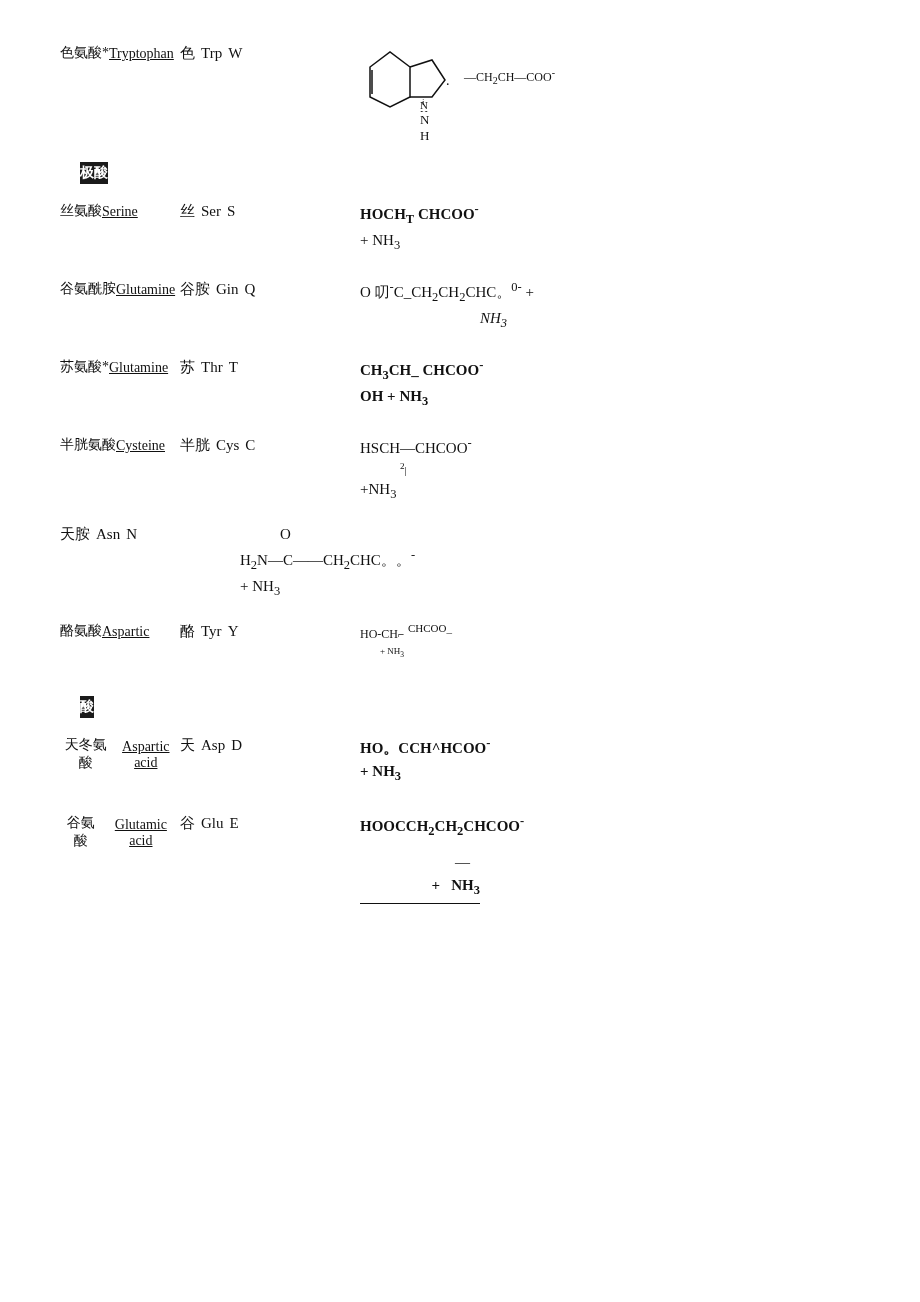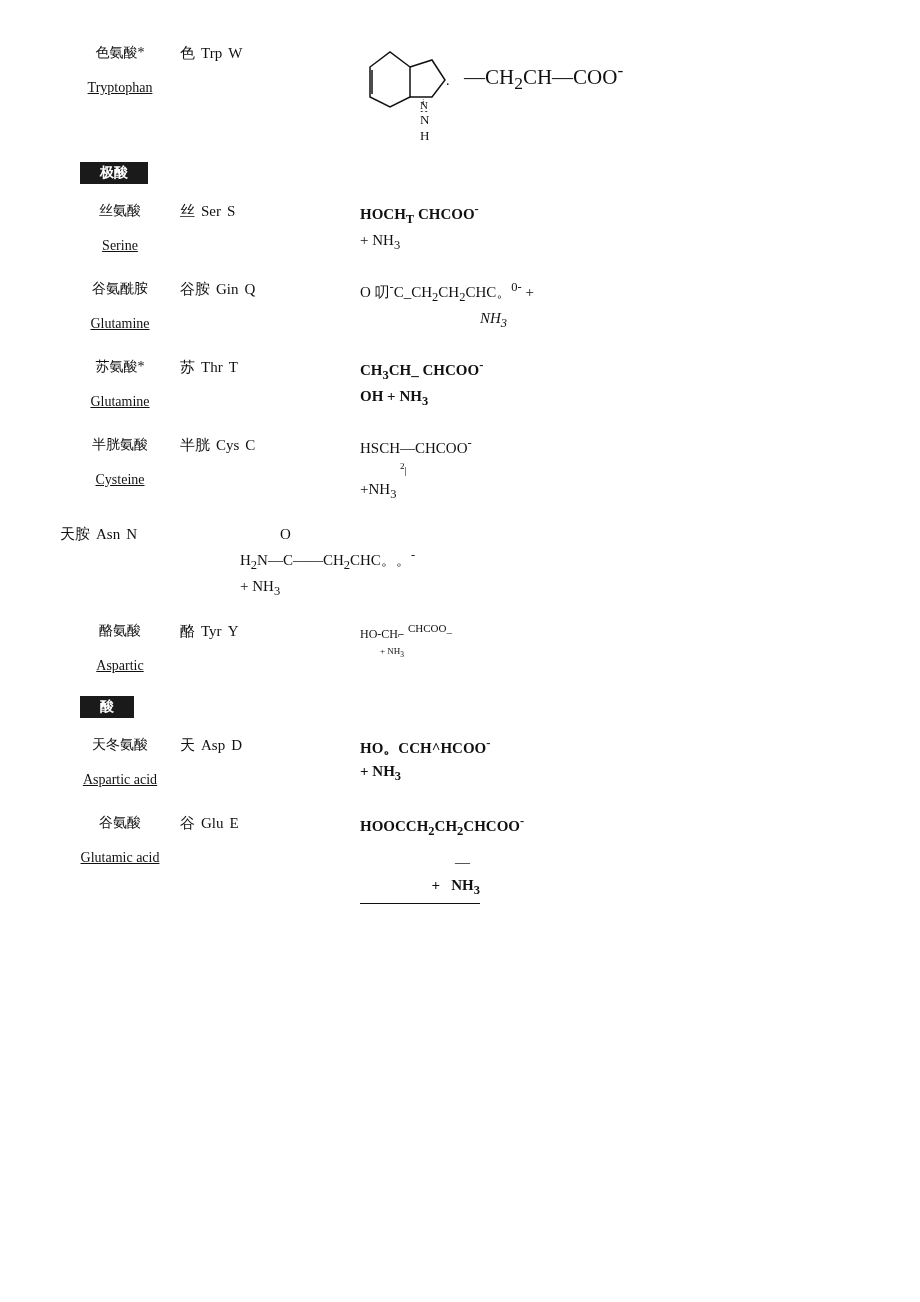--- a/index.html
+++ b/index.html
@@ -18,33 +18,33 @@
     }
     .amino-row {
       display: flex;
       align-items: flex-start;
       margin-bottom: 18px;
       min-height: 60px;
     }
     .col-chinese-name {
       width: 120px;
       display: flex;
-      flex-direction: column;
+      flex-direction: row;
       align-items: center;
       padding-top: 4px;
     }
     .chinese-top {
       font-size: 14px;
       text-align: center;
     }
     .english-bottom {
       font-size: 14px;
       text-decoration: underline;
       text-align: center;
-      margin-top: 18px;
+      margin-top: 2px;
     }
     .col-abbrev {
       width: 180px;
       display: flex;
       align-items: center;
       padding-top: 4px;
       font-size: 15px;
       gap: 6px;
     }
     .col-formula {
@@ -59,21 +59,21 @@
       font-weight: bold;
       font-size: 16px;
       margin: 10px 0 14px 20px;
       display: flex;
       align-items: center;
       gap: 4px;
     }
     .section-header .header-box {
       background: #1a1a1a;
       color: #fff;
-      padding: 2px 20px;
+      padding: 2px 0;
       font-size: 14px;
       font-weight: bold;
     }
     .formula-line {
       line-height: 1.5;
       font-size: 15px;
       white-space: nowrap;
     }
     .bold-header {
       font-weight: bold;
@@ -120,21 +120,21 @@
           <line x1="12" y1="52" x2="12" y2="28" stroke="#111" stroke-width="1.5"></line>
 
           <polyline points="50,25 72,18 85,38 72,55 50,55" fill="none" stroke="#111" stroke-width="1.5"></polyline>
 
           <text x="60" y="67" font-size="11" font-family="Times New Roman" fill="#111">N</text>
           <text x="62" y="63" font-size="9" font-family="Times New Roman" fill="#111">i</text>
           <text x="60" y="76" font-size="11" font-family="Times New Roman" fill="#111">H</text>
 
           <text x="86" y="43" font-size="14" font-family="Times New Roman" fill="#111">.</text>
         </svg>
-        <span style="font-size:21px;">—CH<sub>2</sub>CH—COO<sup>-</sup></span>
+        <span style="font-size:12px;">—CH<sub>2</sub>CH—COO<sup>-</sup></span>
       </div>
       <div style="margin-left:60px; font-size:13px;">
         <span>N</span><br>
         <span>H</span>
       </div>
     </div>
   </div>
 
   <div class="section-header">
     <span class="header-box">极酸</span>

